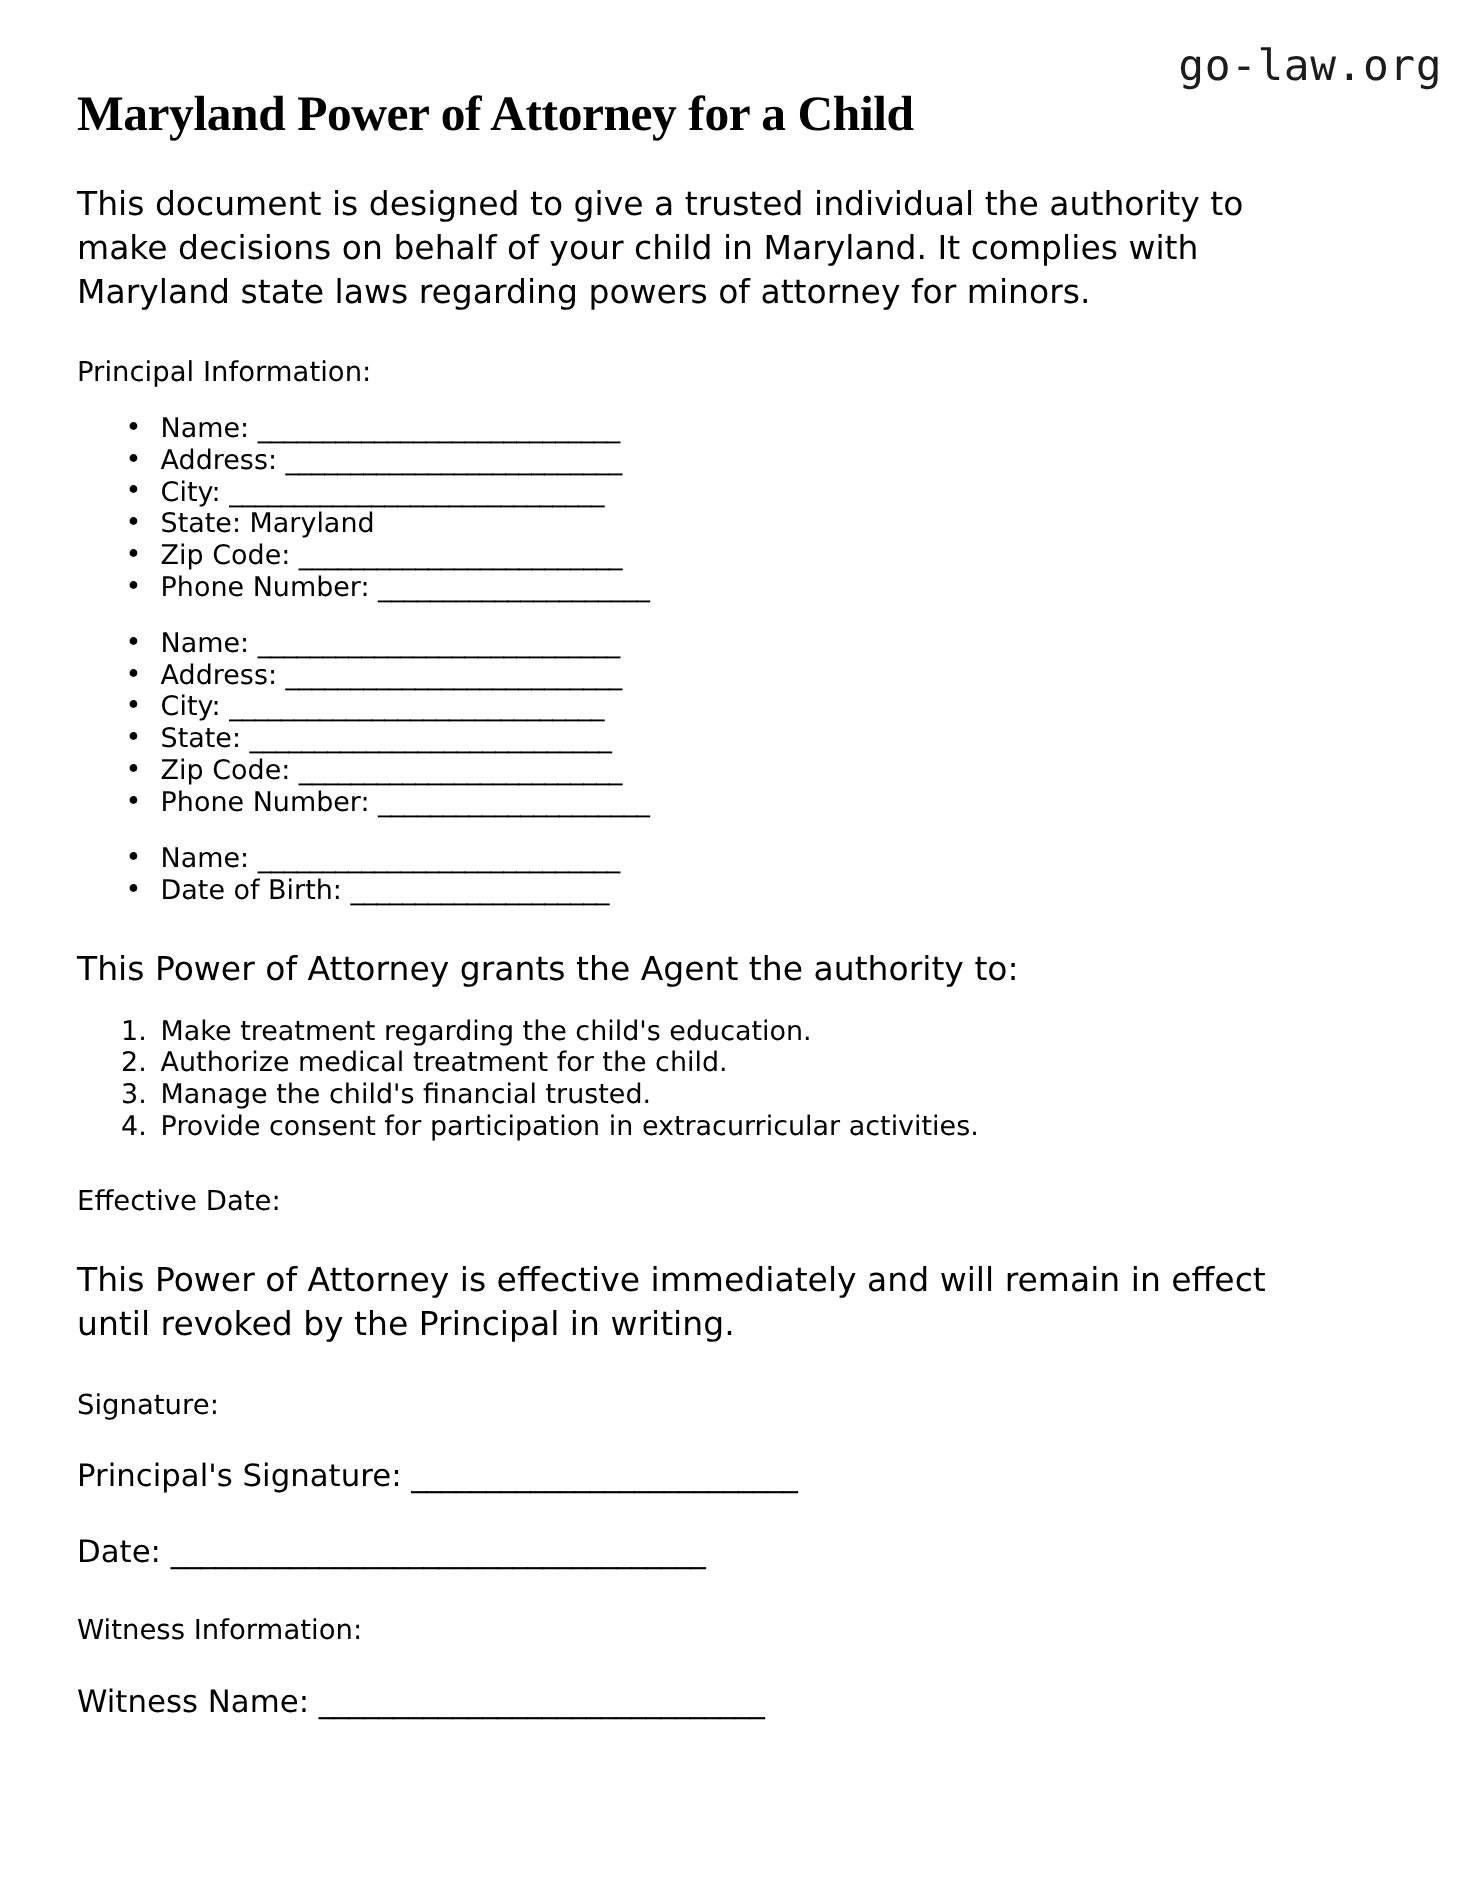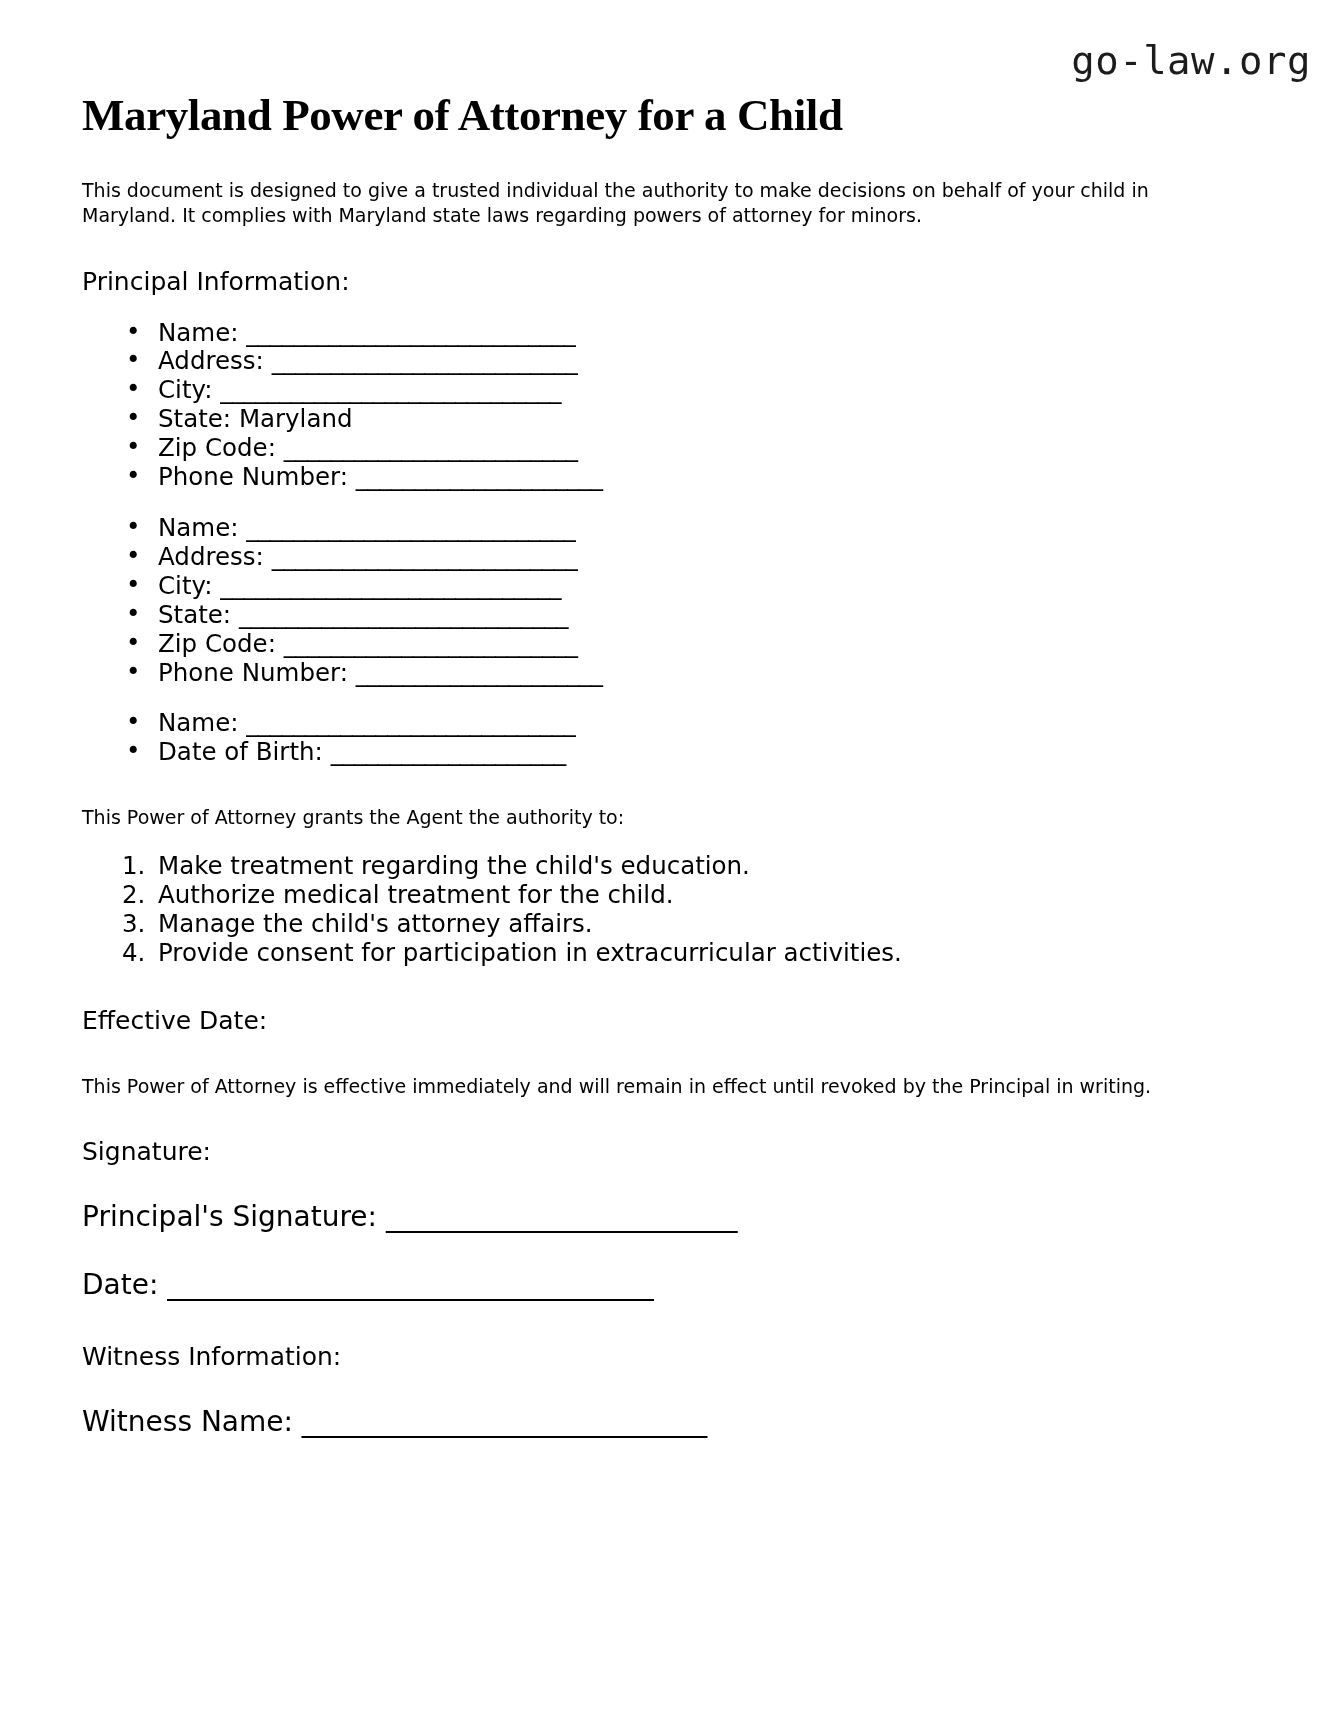--- a/index.html
+++ b/index.html
@@ -13,21 +13,21 @@
     font-family: "DejaVu Sans", "Liberation Sans", sans-serif;
     color: #000000;
     position: relative;
     overflow: hidden;
   }
   .page {
     position: relative;
     width: 1331px;
     height: 1723px;
     box-sizing: border-box;
-    padding: 12px;
+    padding: 0;
   }
   .watermark {
     position: absolute;
     top: 38px;
     right: 20px;
     font-family: "DejaVu Sans Mono", "Liberation Mono", monospace;
     font-size: 39px;
     letter-spacing: 0.5px;
     color: #1c1c1c;
     white-space: nowrap;
@@ -37,21 +37,21 @@
   }
   h1.doc-title {
     font-size: 45px;
     font-weight: bold;
     letter-spacing: -0.4px;
     margin: 0 0 0 0;
     line-height: 1.12;
     font-family: Liberation Serif, serif;
   }
   p.para {
-    font-size: 19px;
+    font-size: 30px;
     line-height: 1.32;
     margin: 38px 0 0 0;
     max-width: 1090px;
     font-weight: 400;
   }
   h2.section-head {
     font-size: 25px;
     font-weight: normal;
     margin: 38px 0 0 0;
     line-height: 1.2;
@@ -194,21 +194,21 @@
         <span class="bullet">•</span>
         <span>Date of Birth:</span>
         <span class="blank">____________________</span>
       </li>
     </ul>
 
     <p class="para">This Power of Attorney grants the Agent the authority to:</p>
     <ol class="grants">
       <li>Make treatment regarding the child's education.</li>
       <li>Authorize medical treatment for the child.</li>
-      <li>Manage the child's attorney affairs.</li>
+      <li>Manage the child's financial trusted.</li>
       <li>Provide consent for participation in extracurricular activities.</li>
     </ol>
 
     <h2 class="section-head">Effective Date:</h2>
     <p class="para">This Power of Attorney is effective immediately and will remain in effect until revoked by the Principal in writing.</p>
 
     <h2 class="section-head">Signature:</h2>
     <p class="line-field">
       <span>Principal's Signature:</span>
       <span class="blank">__________________________</span>

